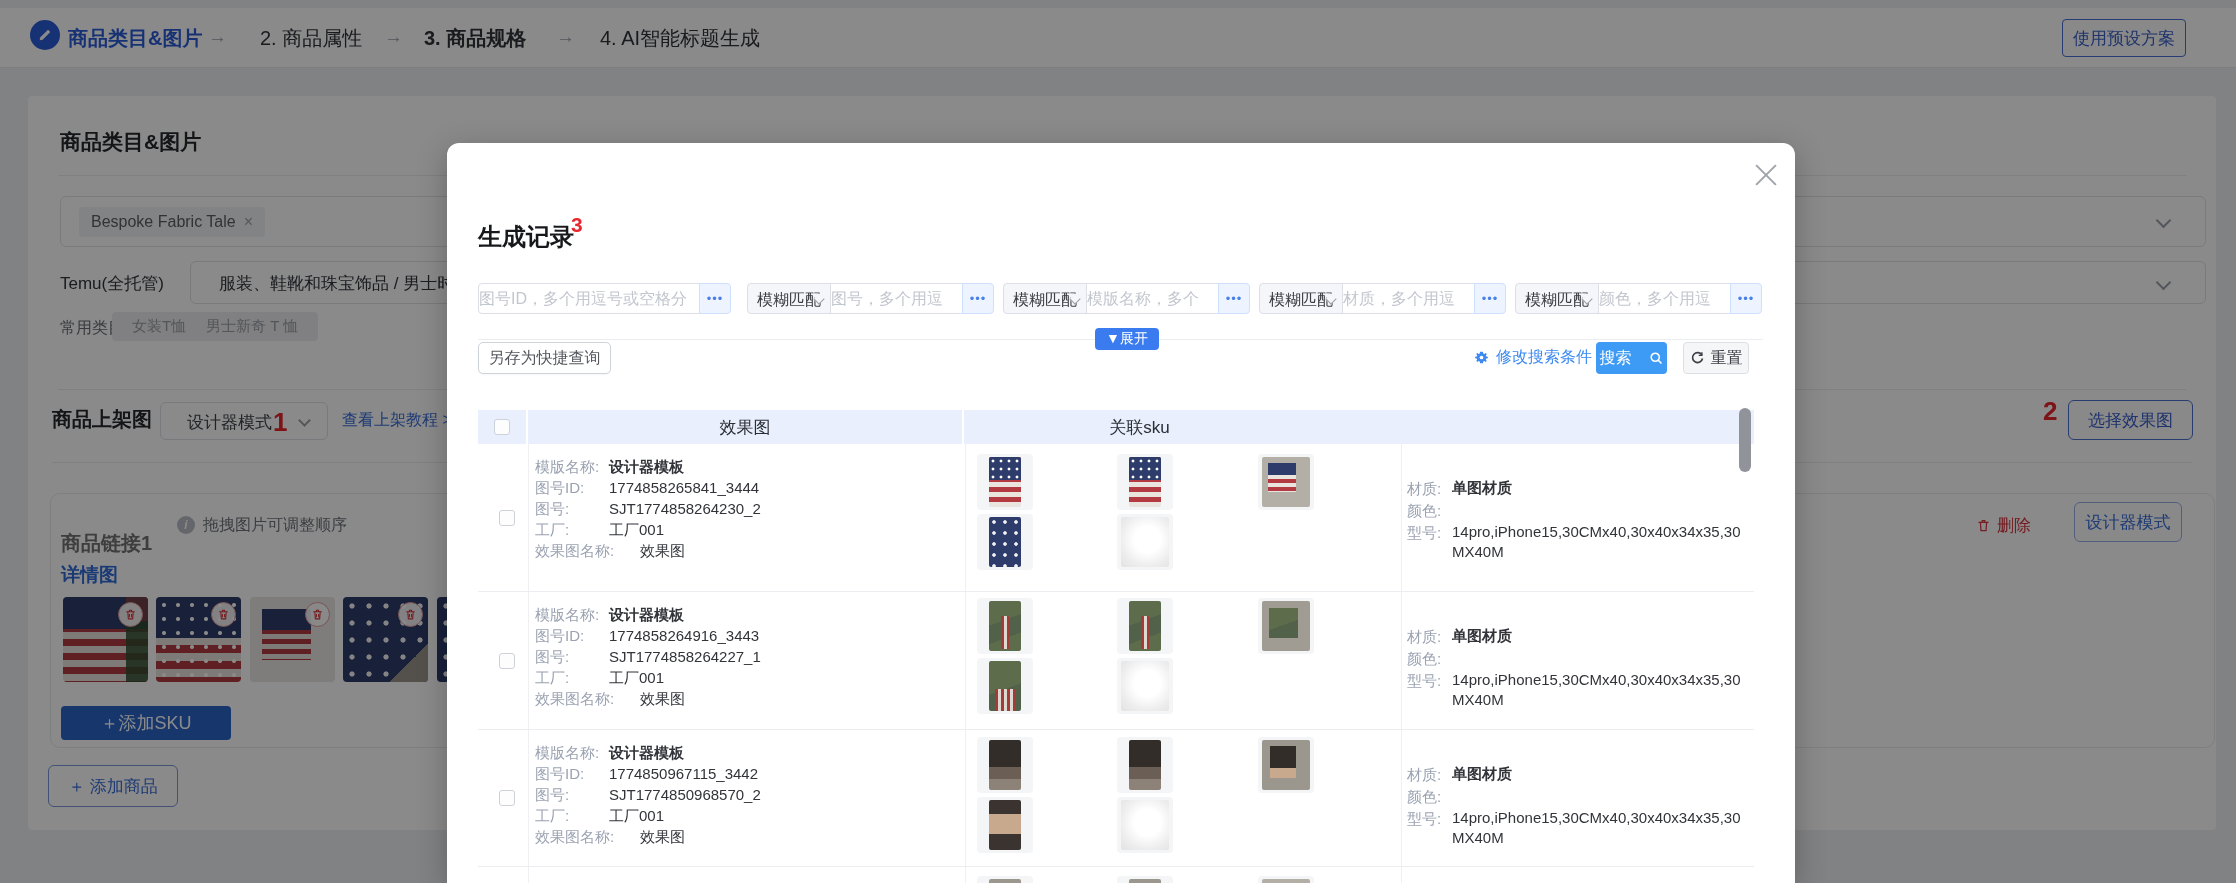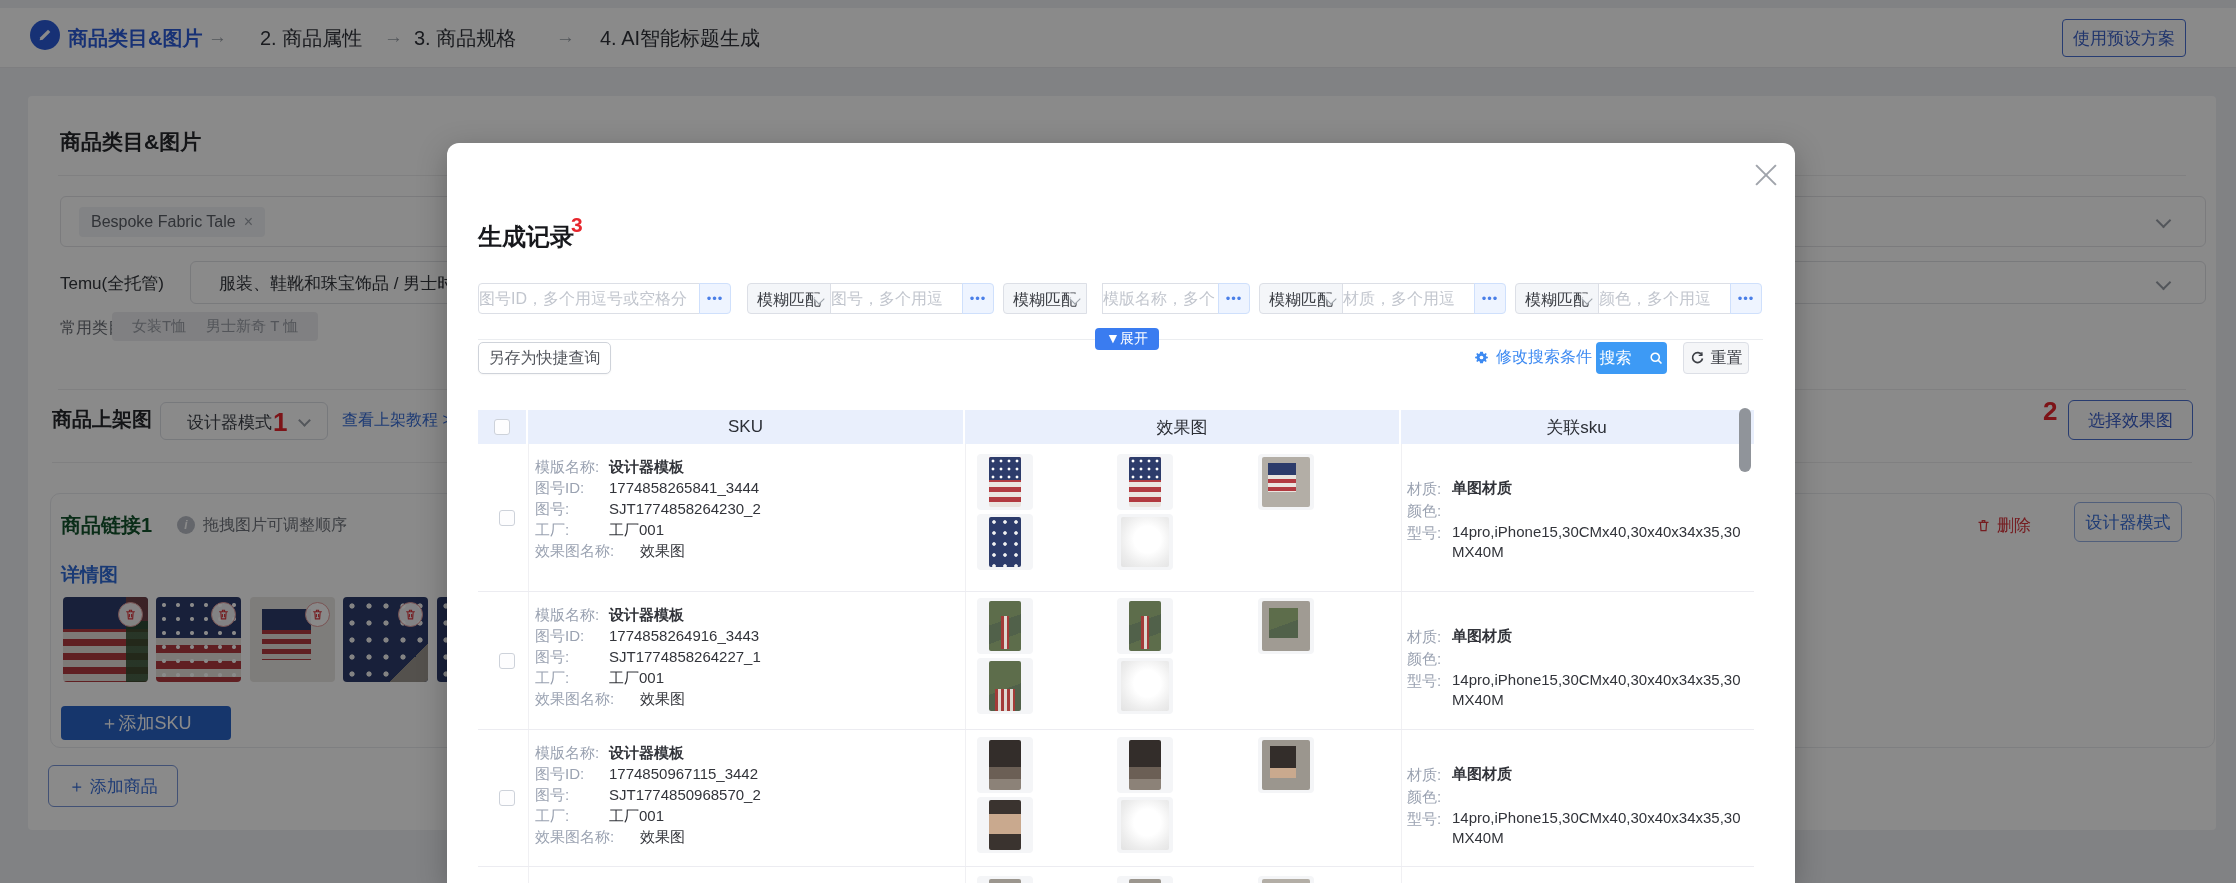--- a/index.html
+++ b/index.html
@@ -27,21 +27,21 @@
   .plat-select .txt { position:absolute; left:28px; top:10px; font-size:17px; color:#33363c; white-space:nowrap; }
   .common-label { position:absolute; left:32px; top:222px; font-size:16px; color:#6a6e76; }
   .ctag { position:absolute; top:216px; height:29px; padding:0 20px; background:#ededf0; border-radius:4px; font-size:15px; color:#9a9ea6; display:flex; align-items:center; }
   .listing-title { position:absolute; left:24px; top:310px; font-size:20px; font-weight:bold; color:#25272c; }
   .mode-select { position:absolute; left:132px; top:306px; width:168px; height:38px; border:1px solid #dcdfe6; border-radius:6px; background:#fff; }
   .mode-select .txt { position:absolute; left:26px; top:8px; font-size:17px; color:#3f434b; }
   .marker { color:#e7262d; font-weight:bold; z-index:4; }
   .tutorial { position:absolute; left:314px; top:314px; font-size:16px; color:#3a6fd8; }
 
   .pcard { position:absolute; left:22px; top:397px; width:2165px; height:255px; border:1px solid #e9eaee; border-radius:10px; background:#fff; }
-  .pcard .ptitle { position:absolute; left:10px; top:18px; font-size:20px; font-weight:bold; color:#14532d; }
+  .pcard .ptitle { position:absolute; left:10px; top:36px; font-size:20px; font-weight:bold; color:#737373; }
   .info-i { position:absolute; left:126px; top:22px; width:18px; height:18px; border-radius:50%; background:#b9bdc6; color:#fff; font-size:12px; font-weight:bold; display:flex; align-items:center; justify-content:center; font-style:italic; }
   .drag-hint { position:absolute; left:152px; top:21px; font-size:16px; color:#70747c; }
   .detail-label { position:absolute; left:10px; top:68px; font-size:19px; font-weight:bold; color:#2f6bd8; }
   .thumb { position:absolute; top:103px; width:85px; height:85px; border-radius:4px; overflow:hidden; background:#ddd; }
   .tbadge { position:absolute; top:5px; right:5px; width:25px; height:25px; border-radius:50%; background:rgba(255,255,255,.93); border:1px solid #e09a9a; display:flex; align-items:center; justify-content:center; z-index:2; }
   .addsku-btn { position:absolute; left:10px; top:212px; width:170px; height:34px; background:#2a64c8; color:#fff; border-radius:4px; font-size:18px; display:flex; align-items:center; justify-content:center; }
   .del-link { position:absolute; left:1925px; top:20px; color:#d9363e; font-size:17px; display:flex; align-items:center; gap:6px; }
   .reupload-btn { position:absolute; left:2023px; top:8px; width:108px; height:40px; border:1px solid #96b0e4; border-radius:6px; color:#3a6fd8; font-size:17px; background:#fdfdfe; display:flex; align-items:center; justify-content:center; }
   .addprod-btn { position:absolute; left:20px; top:669px; width:130px; height:42px; border:1px solid #7b97d8; border-radius:6px; color:#3a6fd8; font-size:17px; background:#fff; display:flex; align-items:center; justify-content:center; }
   .seleffect-btn { position:absolute; left:2040px; top:304px; width:125px; height:40px; border:1px solid #4a6fd0; border-radius:6px; color:#3a5fc8; font-size:17px; background:#fdfdfe; display:flex; align-items:center; justify-content:center; }
@@ -123,21 +123,21 @@
   <div class="top-header">
     <div class="logo-circle">
       <svg width="16" height="16" viewBox="0 0 24 24">
           <path d="M4 20l4.5-1L20 7.5 16.5 4 5 15.5 4 20z" fill="#fff"></path>
         </svg>
     </div>
     <div class="step active" style="left:68px;">商品类目&amp;图片</div>
     <div class="step-arrow" style="left:208px;">→</div>
     <div class="step" style="left:260px;">2. 商品属性</div>
     <div class="step-arrow" style="left:384px;">→</div>
-    <div class="step" style="left:414px;">3. 商品规格</div>
+    <div class="step" style="left:424px;font-weight:bold;">3. 商品规格</div>
     <div class="step-arrow" style="left:556px;">→</div>
     <div class="step" style="left:600px;">4. AI智能标题生成</div>
     <div class="preset-btn">使用预设方案</div>
   </div>
 
   <div class="card1">
     <div class="h1">商品类目&amp;图片</div>
     <div class="divider" style="top:79px;"></div>
 
     <div class="tagbox">
@@ -236,21 +236,21 @@
         <span class="txt">模糊匹配</span>
         <span class="chev"></span>
       </div>
     <input class="fin" style="left: 383px; width: 133px;" placeholder="图号，多个用逗">
     <div class="fdots" style="left:515px;">•••</div>
 
     <div class="fsel" style="left:556px;">
         <span class="txt">模糊匹配</span>
         <span class="chev"></span>
       </div>
-    <input class="fin" style="left: 639px; width: 133px; margin-left: 16px;" placeholder="模版名称，多个">
+    <input class="fin" style="left: 639px; width: 133px;" placeholder="模版名称，多个">
     <div class="fdots" style="left:771px;">•••</div>
 
     <div class="fsel" style="left:812px;">
         <span class="txt">模糊匹配</span>
         <span class="chev"></span>
       </div>
     <input class="fin" style="left: 895px; width: 133px;" placeholder="材质，多个用逗">
     <div class="fdots" style="left:1027px;">•••</div>
 
     <div class="fsel" style="left:1068px;">
@@ -284,21 +284,20 @@
           <path d="M19 2v5h-5" stroke-width="2.2"></path>
         </svg>
       <span>重置</span>
     </div>
 
     <div class="mtable">
       <div class="thead">
         <div class="th cb">
             <span class="cbx"></span>
           </div>
-        <div class="th sku">SKU</div>
         <div class="th fx">效果图</div>
         <div class="th rel">关联sku</div>
       </div>
 
       <div class="t-row" style="height:148px;">
         <span class="cbx rcb"></span>
         <div class="colline" style="left:50px;"></div>
         <div class="colline" style="left:487px;"></div>
         <div class="colline" style="left:923px;"></div>
         <div class="sku-block">

